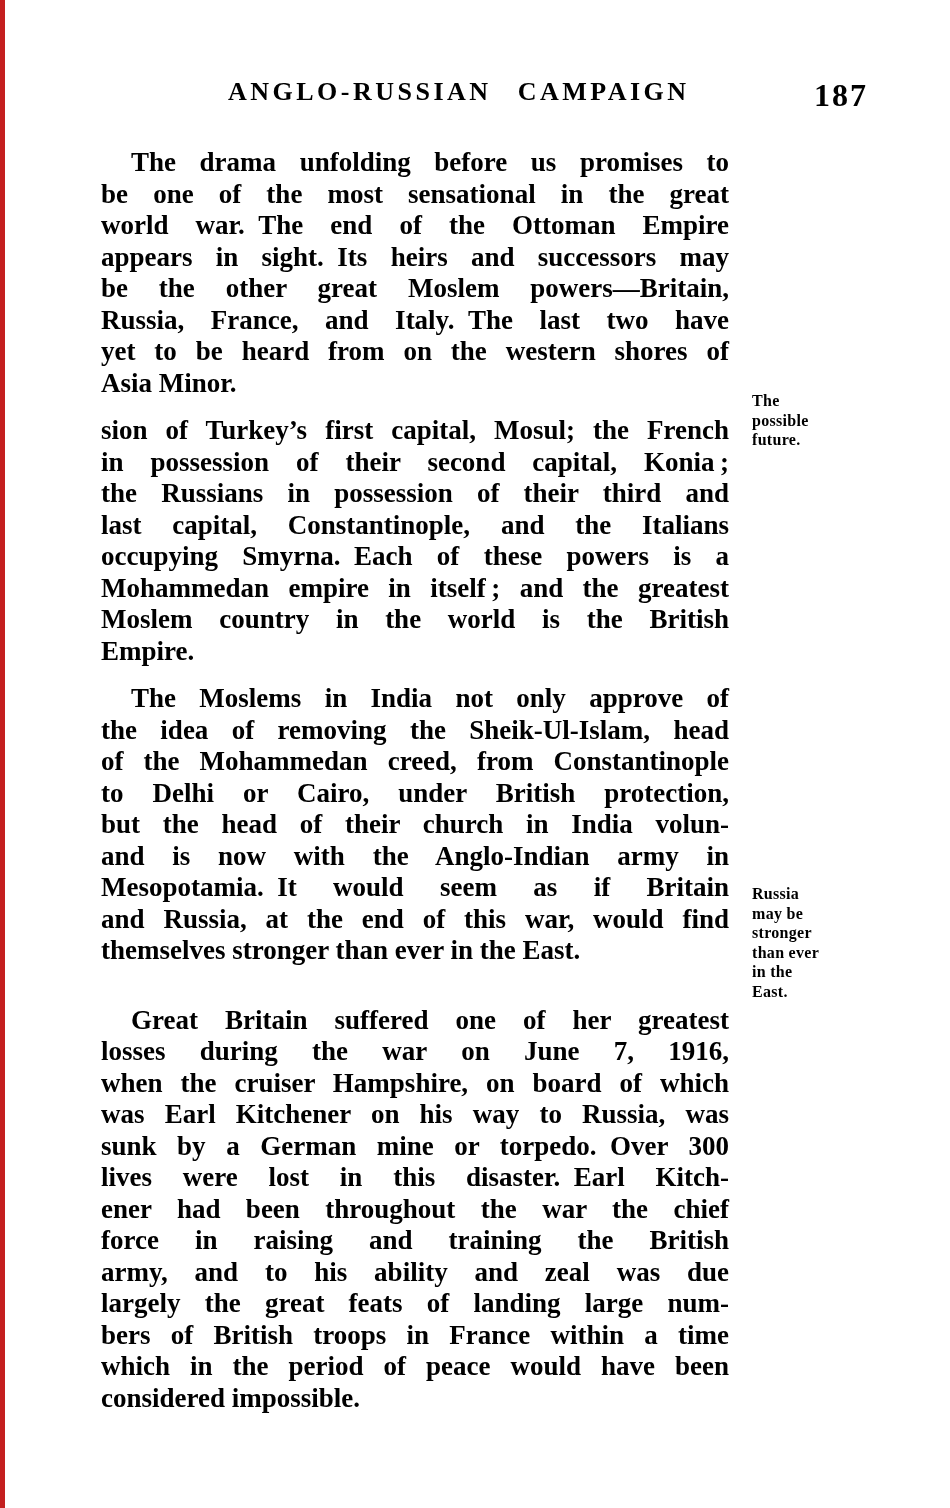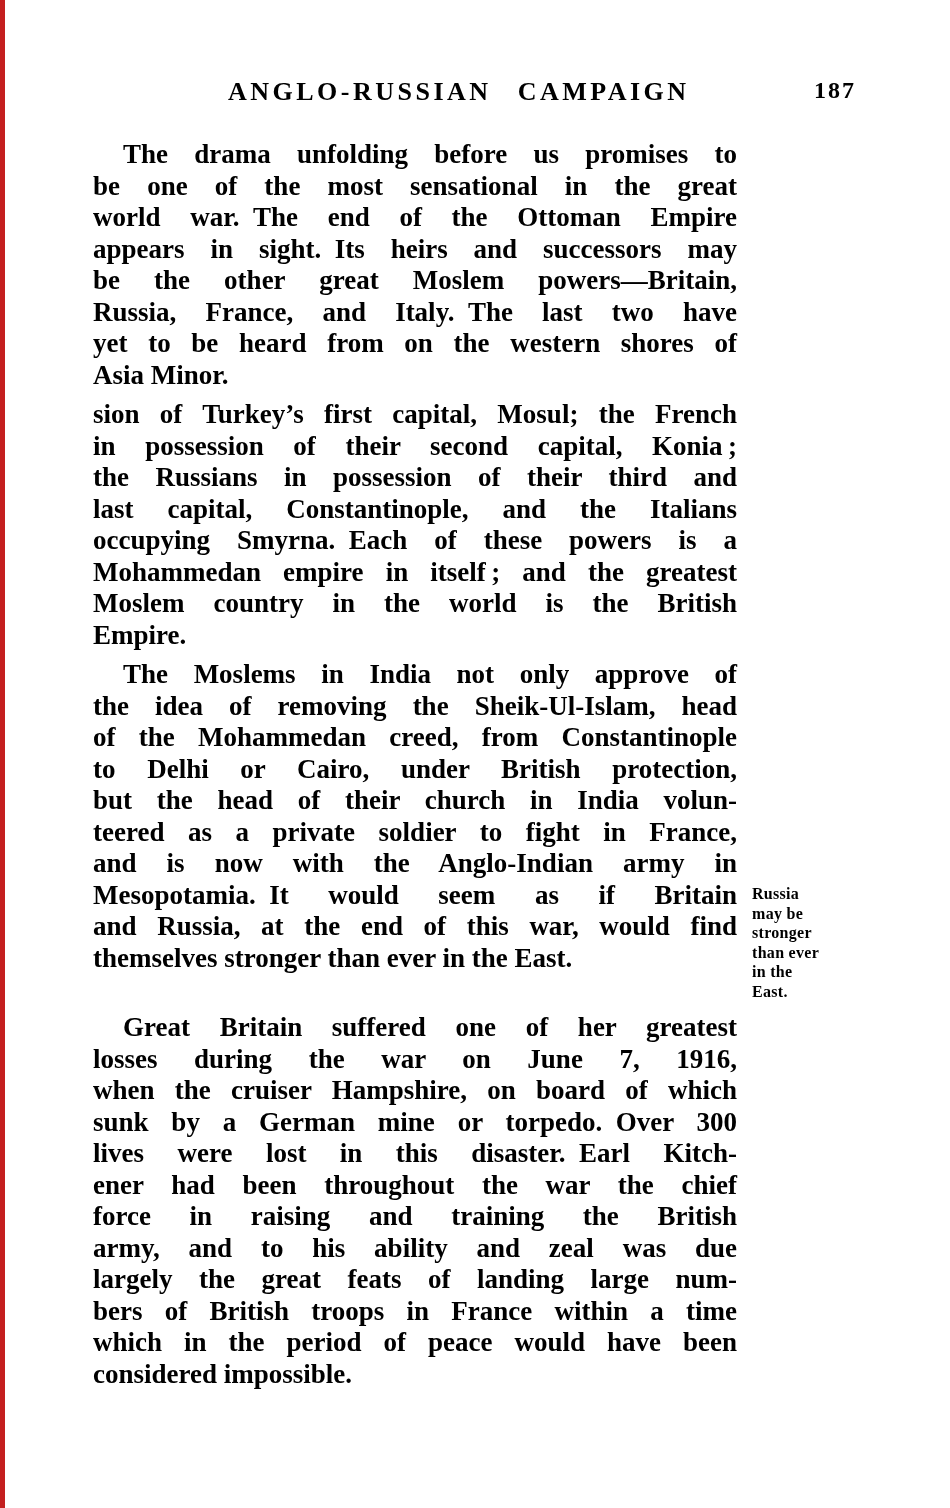--- a/index.html
+++ b/index.html
@@ -25,33 +25,33 @@
     left: 228px; top: 77px;
     font-size: 26px;
     font-weight: bold;
     letter-spacing: 3.5px;
     word-spacing: 16px;
     white-space: nowrap;
   }
   .page-number {
     position: absolute;
     left: 814px; top: 77px;
-    font-size: 24px;
+    font-size: 32px;
     font-weight: bold;
     letter-spacing: 2px;
   }
   .body-text {
     position: absolute;
     left: 85px; top: 131px;
     width: 660px;
     font-size: 27px;
     font-weight: bold;
     line-height: 31.5px;
   }
-  .paragraph { margin: 8px; }
+  .paragraph { margin: 16px; }
   .paragraph.gap-before { margin-top: 38px; }
   .line {
     text-align: justify;
     text-align-last: justify;
   }
   .line-first { text-indent: 30px; }
   .line-last { text-align-last: left; }
   .italic { }
   .margin-note {
     position: absolute;
@@ -96,42 +96,47 @@
         <div class="line">Mohammedan empire in itself ; and the greatest</div>
         <div class="line">Moslem country in the world is the British</div>
         <div class="line line-last">Empire.</div>
       </div>
       <div class="paragraph">
         <div class="line line-first">The Moslems in India not only approve of</div>
         <div class="line">the idea of removing the Sheik-Ul-Islam, head</div>
         <div class="line">of the Mohammedan creed, from Constantinople</div>
         <div class="line">to Delhi or Cairo, under British protection,</div>
         <div class="line">but the head of their church in India volun-</div>
-        <div class="line">teered as a private soldier to fight in France,</div>
         <div class="line">and is now with the Anglo-Indian army in</div>
         <div class="line">Mesopotamia. It would seem as if Britain</div>
         <div class="line">and Russia, at the end of this war, would find</div>
         <div class="line line-last">themselves stronger than ever in the East.</div>
       </div>
       <div class="paragraph gap-before">
         <div class="line line-first">Great Britain suffered one of her greatest</div>
         <div class="line">losses during the war on June 7, 1916,</div>
         <div class="line"><span>when the cruiser </span><span class="italic">Hampshire,</span><span> on board of which</span></div>
+        <div class="line">was Earl Kitchener on his way to Russia, was</div>
         <div class="line">sunk by a German mine or torpedo. Over 300</div>
         <div class="line">lives were lost in this disaster. Earl Kitch-</div>
         <div class="line">ener had been throughout the war the chief</div>
         <div class="line">force in raising and training the British</div>
         <div class="line">army, and to his ability and zeal was due</div>
         <div class="line">largely the great feats of landing large num-</div>
         <div class="line">bers of British troops in France within a time</div>
         <div class="line">which in the period of peace would have been</div>
         <div class="line line-last">considered impossible.</div>
       </div>
     </div>
 
+  <div class="margin-note margin-note-0" id="margin-note-0">
+      <div>The</div>
+      <div>possible</div>
+      <div>future.</div>
+    </div>
 
   <div class="margin-note margin-note-1" id="margin-note-1">
       <div>Russia</div>
       <div>may be</div>
       <div>stronger</div>
       <div>than ever</div>
       <div>in the</div>
       <div>East.</div>
     </div>
 

